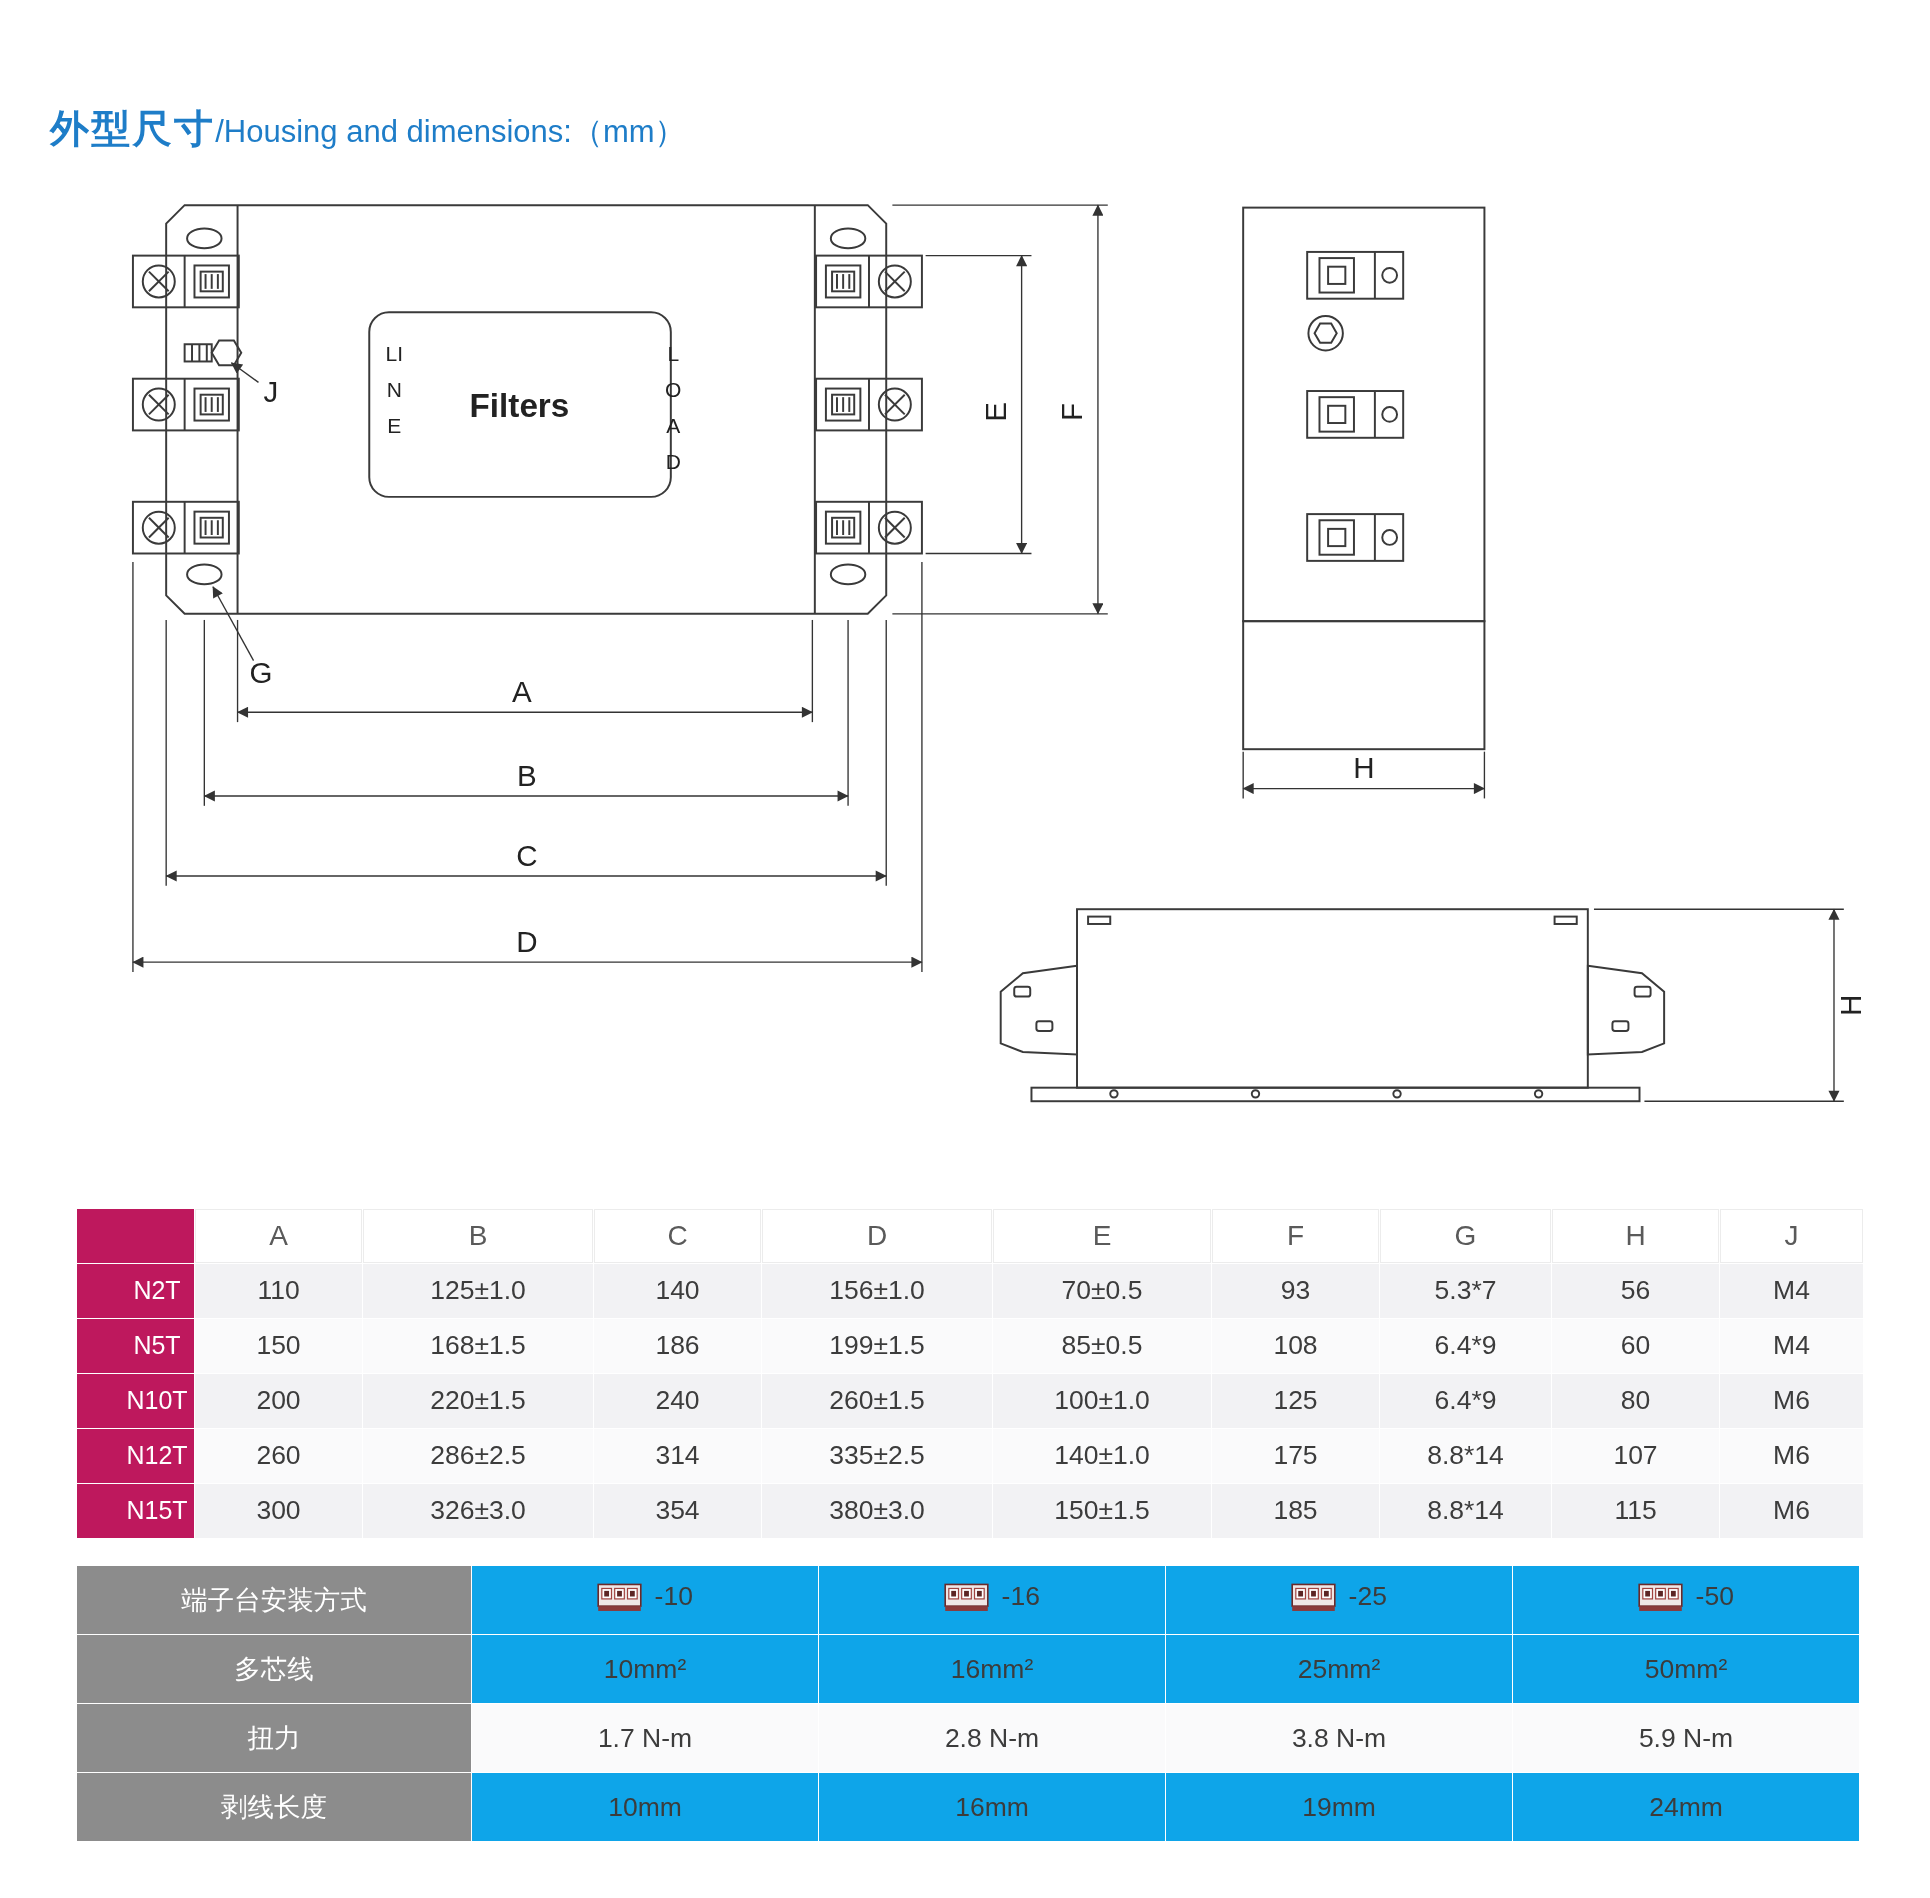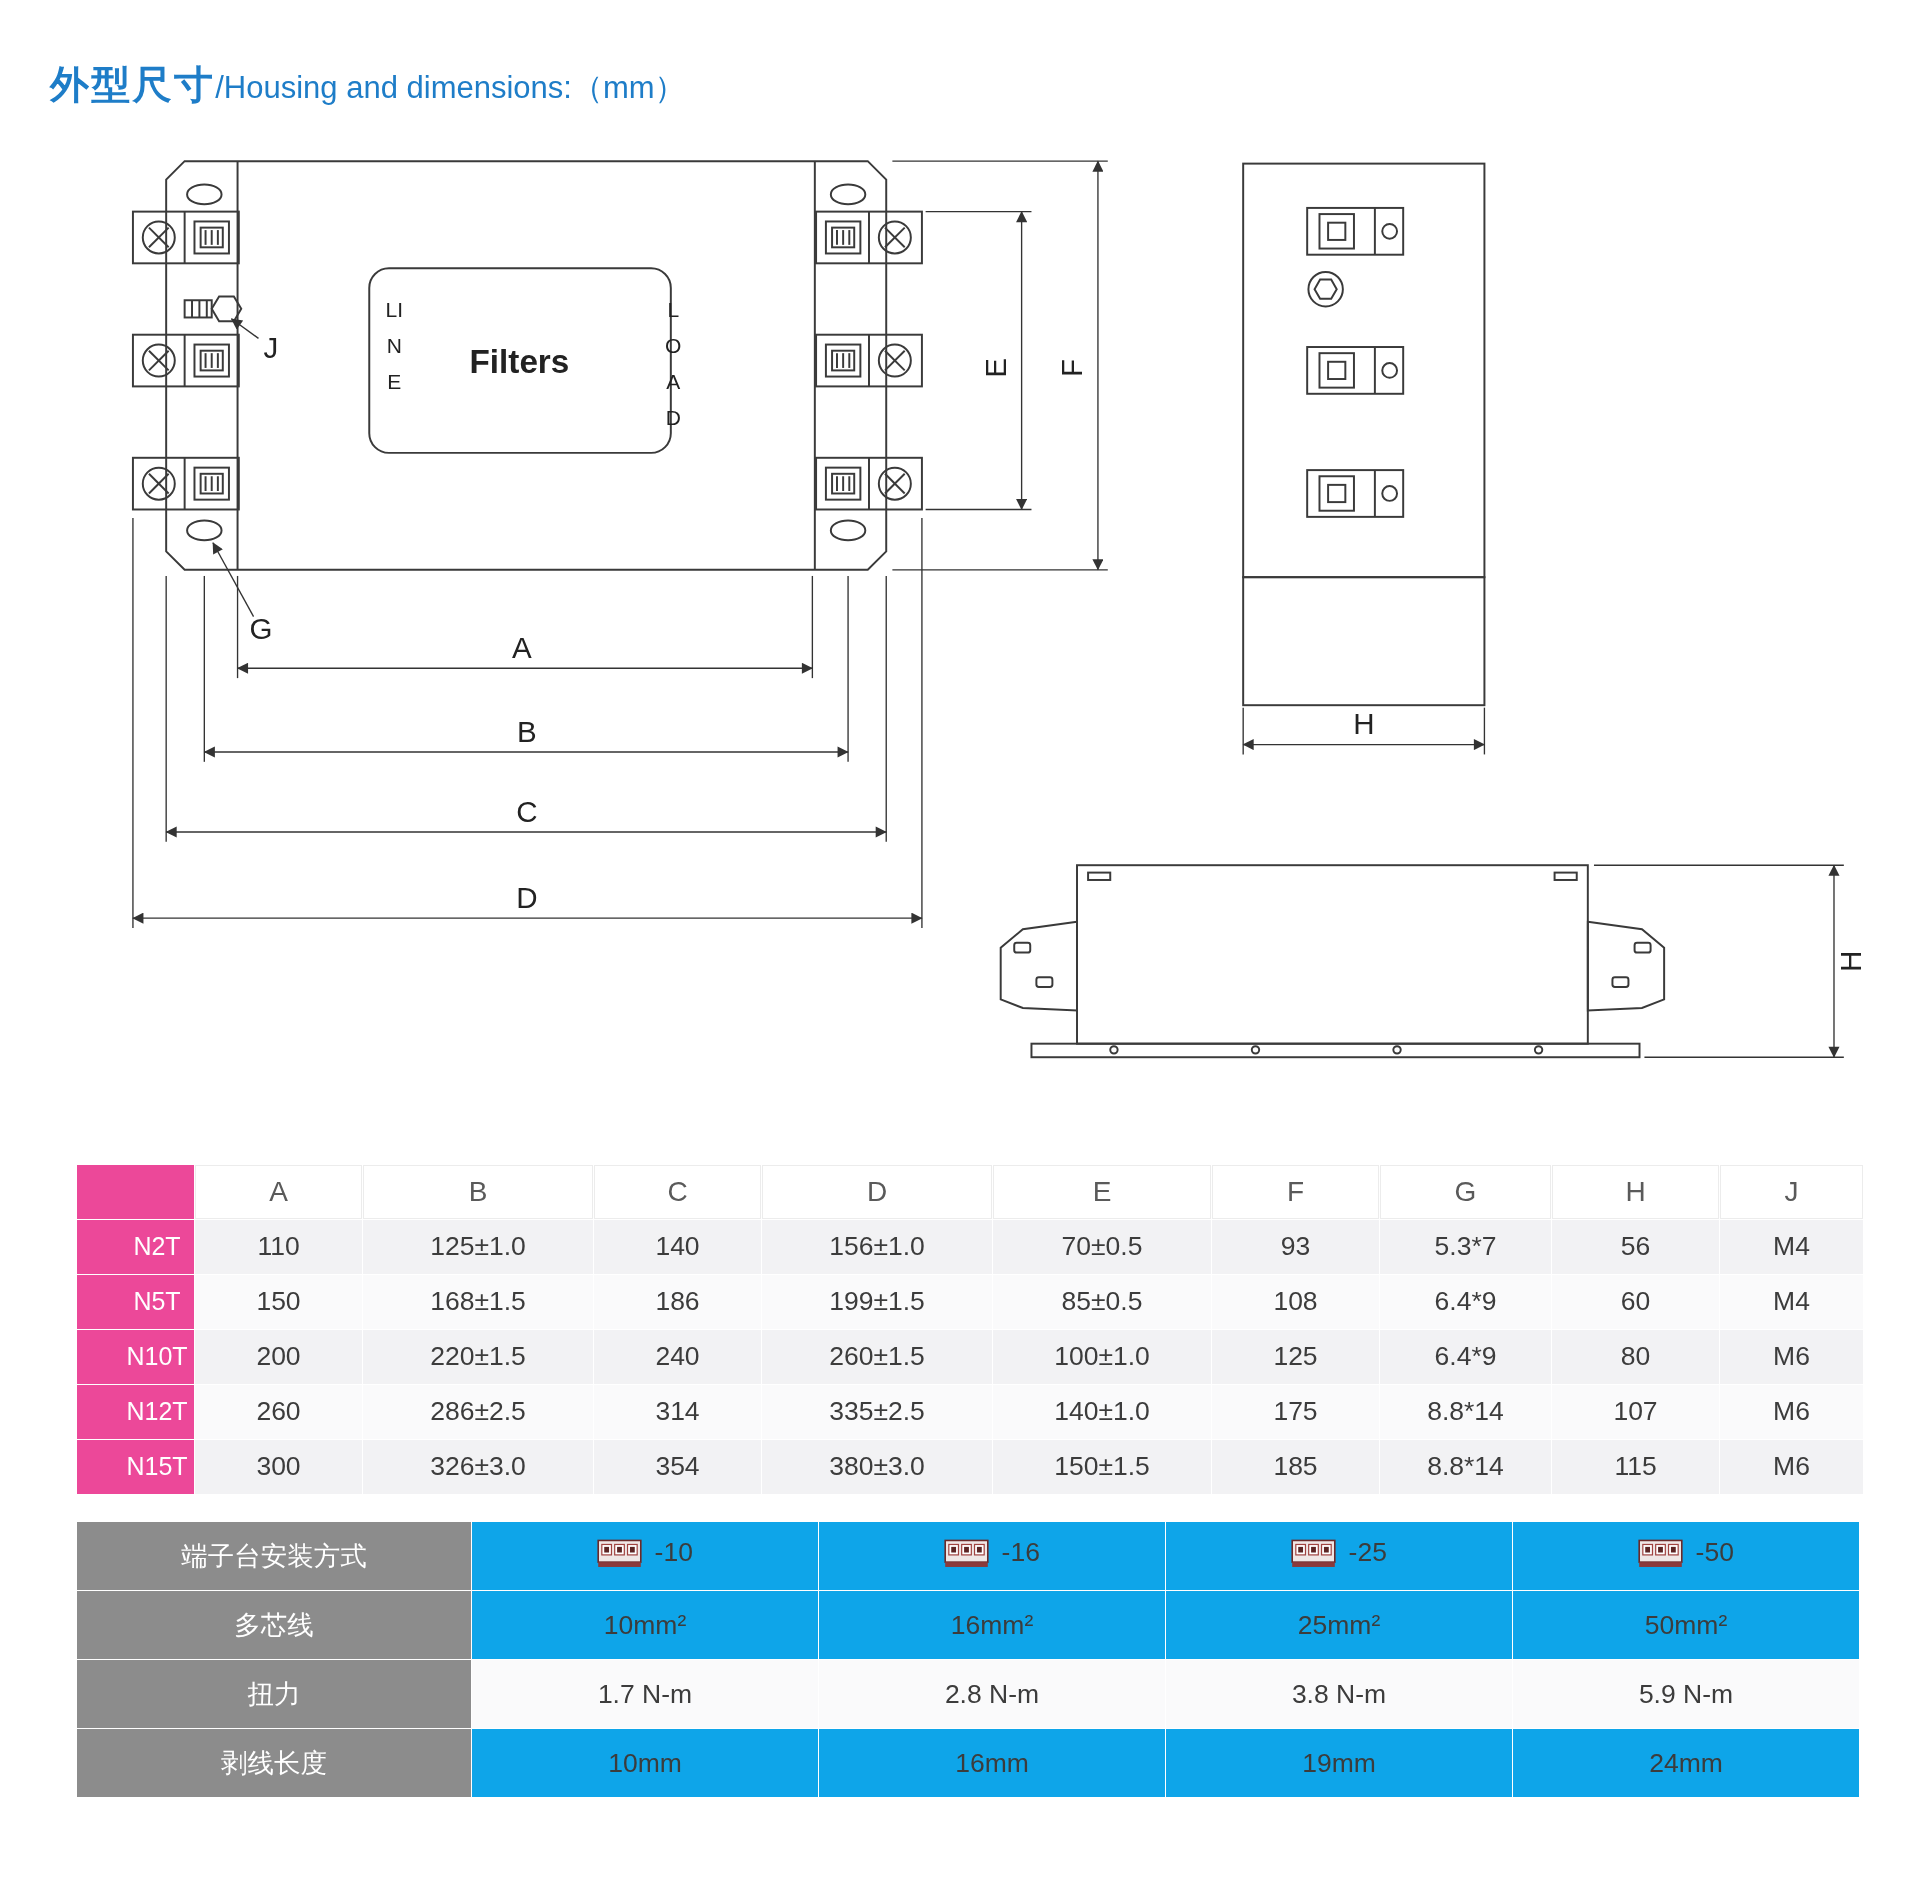--- a/index.html
+++ b/index.html
@@ -1,31 +1,31 @@
 <!DOCTYPE html>
 <html style="font-size:12.5px"><head>
 <meta charset="utf-8">
 <style>
   *{box-sizing:border-box;margin:0;padding:0;}
   html,body{width:1930px;background:#ffffff;}
   body{height:1898px;overflow:hidden;font-family:"Liberation Sans","DejaVu Sans",sans-serif;color:#333;}
 
-  .header{padding:58px 1px 0 50px;}
+  .header{padding:58px 1px 0 50px;margin-top:44px;}
   .title-cn{color:#1E7DC8;font-size:39px;font-weight:bold;letter-spacing:2.3px;}
   .title-en{color:#1E7DC8;font-size:31px;font-weight:500;}
 
   .drawing{position:relative;width:1930px;height:997px;margin-top:26.5px;}
   .drawing svg.main{position:absolute;left:0;top:0;width:1930px;height:997px;}
   .vtext{position:absolute;width:26.5px;text-align:center;font-size:21px;line-height:1.72;
          color:#222;word-break:break-all;}
 
   table{border-collapse:separate;border-spacing:1.6px;table-layout:fixed;}
   .t1{width:1778px;margin:28px 0 0 76px;font-size:26.5px;}
   .t1 td{height:54px;text-align:center;vertical-align:middle;}
-  .t1 .corner,.t1 .model{background:#ec4899;color:#fff;padding-left:43px;}
+  .t1 .corner,.t1 .model{background:#be185d;color:#fff;padding-left:43px;}
   .t1 .model{font-size:25px;}
   .t1 .hdr{background:#ffffff;color:#5a5a5a;font-size:28px;border:0.8px solid #ececec;}
   .t1 tr.a .v{background:#f2f2f4;color:#3c3c3c;}
   .t1 tr.b .v{background:#fafafb;color:#3c3c3c;}
 
   .t2{width:1778px;margin:26.5px 0 0 76px;font-size:26.5px;}
   .t2 td{height:68px;text-align:center;vertical-align:middle;}
   .t2 .lbl{background:#8C8C8C;color:#fff;}
   .t2 tr.a .v{background:#0ea5e9;color:#3c3c3c;}
   .t2 tr.b .v{background:#fafafb;color:#3c3c3c;}

